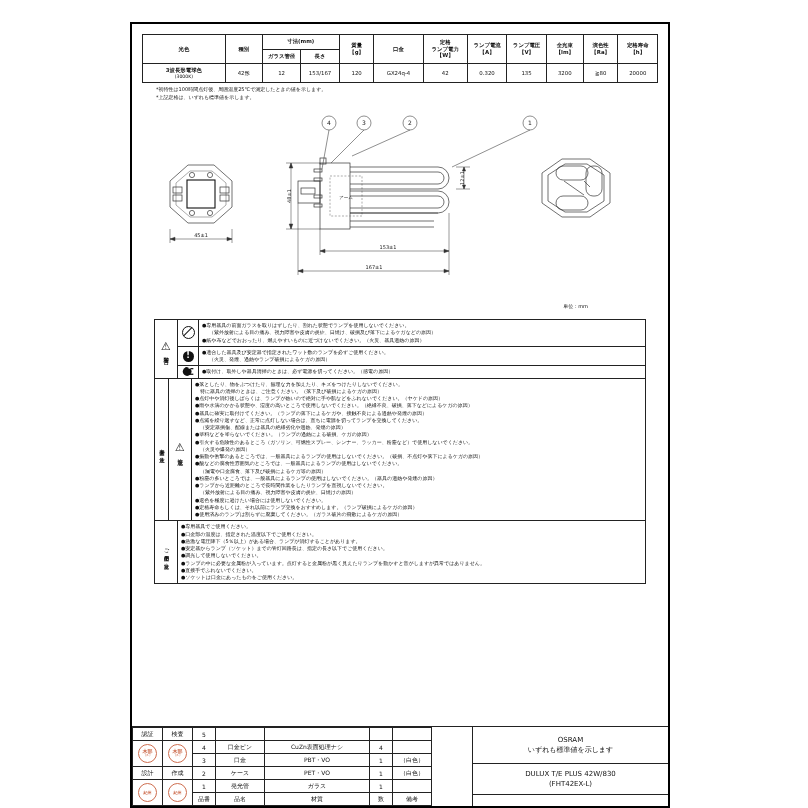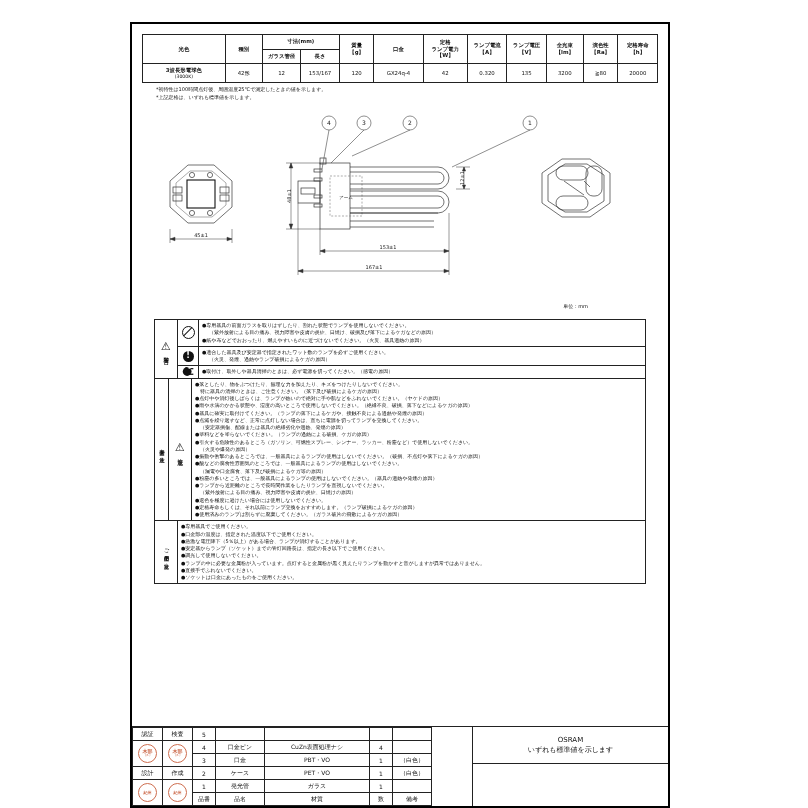--- a/index.html
+++ b/index.html
@@ -418,17 +418,23 @@
       </tbody>
         </table>
     </div>
     <div class="tb-right">
       <div class="tbr-cell" style="height:36px">
         <div>
           <div>OSRAM</div>
           <div>いずれも標準値を示します</div>
         </div>
       </div>
+      <div class="tbr-cell" style="height:30px">
+        <div>
+          <div>DULUX T/E PLUS 42W/830</div>
+          <div>(FHT42EX-L)</div>
+        </div>
+      </div>
       <div class="tbr-cell b0" style="flex:1 1 auto"></div>
     </div>
   </div>
 
 </div>
 
 </body></html>

